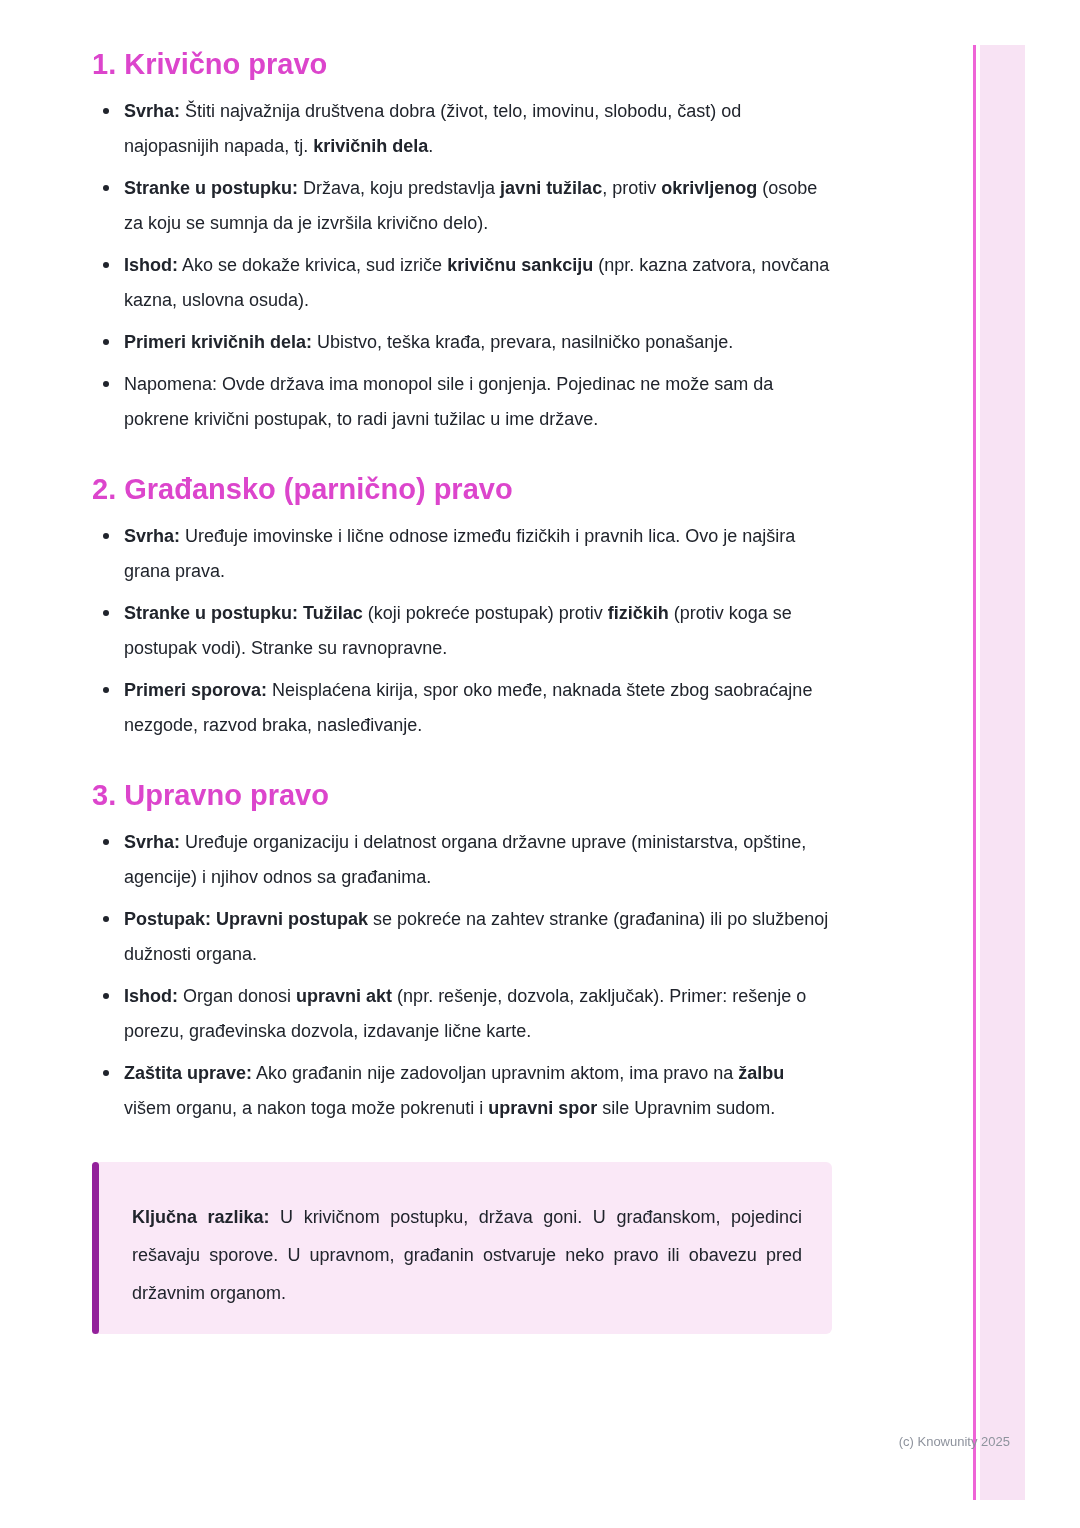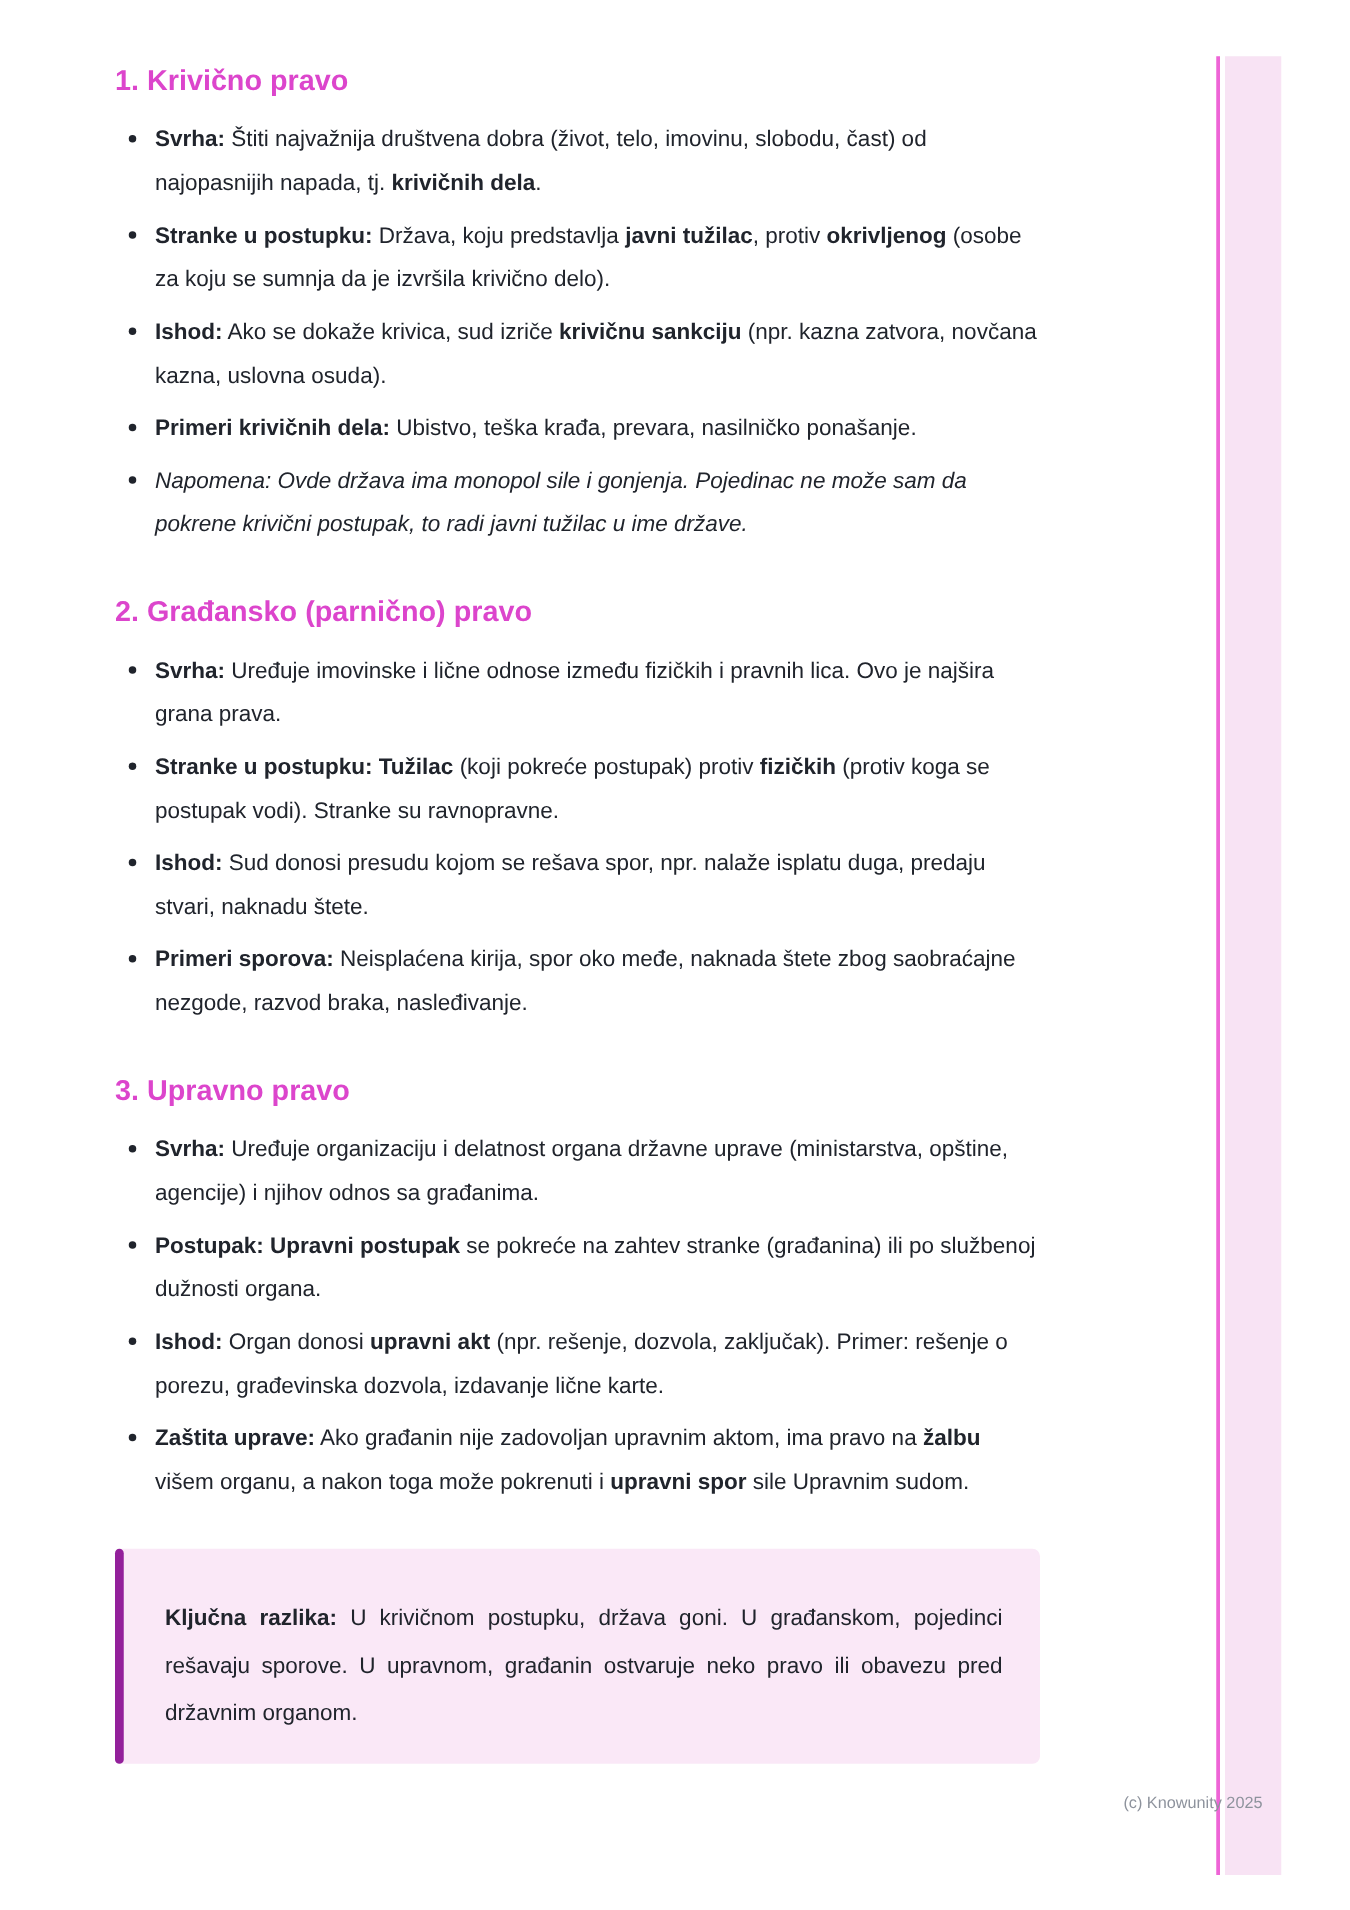--- a/index.html
+++ b/index.html
@@ -21,21 +21,21 @@
     font-family: "Liberation Sans", "DejaVu Sans", sans-serif;
     color: var(--text);
   }
   .content {
     position: absolute;
     left: 92px;
     top: 50px;
     width: 740px;
   }
   .section-heading {
-    font-size: 23px;
+    font-size: 29px;
     font-weight: 700;
     color: var(--accent);
     margin: 38px 0 16px 0;
     line-height: 28px;
   }
   #sections .section-heading:first-child { margin-top: 0; }
   .bullet-list { list-style: none; }
   .bullet-item {
     position: relative;
     padding-left: 32px;
@@ -48,21 +48,21 @@
     content: "";
     position: absolute;
     left: 11px;
     top: 14px;
     width: 6px;
     height: 6px;
     border-radius: 50%;
     background: var(--text);
   }
   .bold { font-weight: 700; }
-  .italic { font-style: italic; }
+  .italic { }
   .callout {
     position: relative;
     margin-top: 36px;
     width: 740px;
     background: var(--callout-bg);
     border-radius: 6px;
     padding: 36px 30px 22px 40px;
   }
   .callout-bar {
     position: absolute;
@@ -117,21 +117,20 @@
           <li class="bullet-item"><span class="bold">Svrha:</span><span> Štiti najvažnija društvena dobra (život, telo, imovinu, slobodu, čast) od najopasnijih napada, tj. </span><span class="bold">krivičnih dela</span><span>.</span></li>
           <li class="bullet-item"><span class="bold">Stranke u postupku:</span><span> Država, koju predstavlja </span><span class="bold">javni tužilac</span><span>, protiv </span><span class="bold">okrivljenog</span><span> (osobe za koju se sumnja da je izvršila krivično delo).</span></li>
           <li class="bullet-item"><span class="bold">Ishod:</span><span> Ako se dokaže krivica, sud izriče </span><span class="bold">krivičnu sankciju</span><span> (npr. kazna zatvora, novčana kazna, uslovna osuda).</span></li>
           <li class="bullet-item"><span class="bold">Primeri krivičnih dela:</span><span> Ubistvo, teška krađa, prevara, nasilničko ponašanje.</span></li>
           <li class="bullet-item italic"><span>Napomena: Ovde država ima monopol sile i gonjenja. Pojedinac ne može sam da pokrene krivični postupak, to radi javni tužilac u ime države.</span></li>
         </ul>
         <h2 class="section-heading">2. Građansko (parnično) pravo</h2>
         <ul class="bullet-list">
           <li class="bullet-item"><span class="bold">Svrha:</span><span> Uređuje imovinske i lične odnose između fizičkih i pravnih lica. Ovo je najšira grana prava.</span></li>
           <li class="bullet-item"><span class="bold">Stranke u postupku: Tužilac</span><span> (koji pokreće postupak) protiv </span><span class="bold">fizičkih</span><span> (protiv koga se postupak vodi). Stranke su ravnopravne.</span></li>
-          <li class="bullet-item"><span class="bold">Ishod:</span><span> Sud donosi presudu kojom se rešava spor, npr. nalaže isplatu duga, predaju stvari, naknadu štete.</span></li>
           <li class="bullet-item"><span class="bold">Primeri sporova:</span><span> Neisplaćena kirija, spor oko međe, naknada štete zbog saobraćajne nezgode, razvod braka, nasleđivanje.</span></li>
         </ul>
         <h2 class="section-heading">3. Upravno pravo</h2>
         <ul class="bullet-list">
           <li class="bullet-item"><span class="bold">Svrha:</span><span> Uređuje organizaciju i delatnost organa državne uprave (ministarstva, opštine, agencije) i njihov odnos sa građanima.</span></li>
           <li class="bullet-item"><span class="bold">Postupak: Upravni postupak</span><span> se pokreće na zahtev stranke (građanina) ili po službenoj dužnosti organa.</span></li>
           <li class="bullet-item"><span class="bold">Ishod:</span><span> Organ donosi </span><span class="bold">upravni akt</span><span> (npr. rešenje, dozvola, zaključak). Primer: rešenje o porezu, građevinska dozvola, izdavanje lične karte.</span></li>
           <li class="bullet-item"><span class="bold">Zaštita uprave:</span><span> Ako građanin nije zadovoljan upravnim aktom, ima pravo na </span><span class="bold">žalbu</span><span> višem organu, a nakon toga može pokrenuti i </span><span class="bold">upravni spor</span><span> sile Upravnim sudom.</span></li>
         </ul>
       </div>

